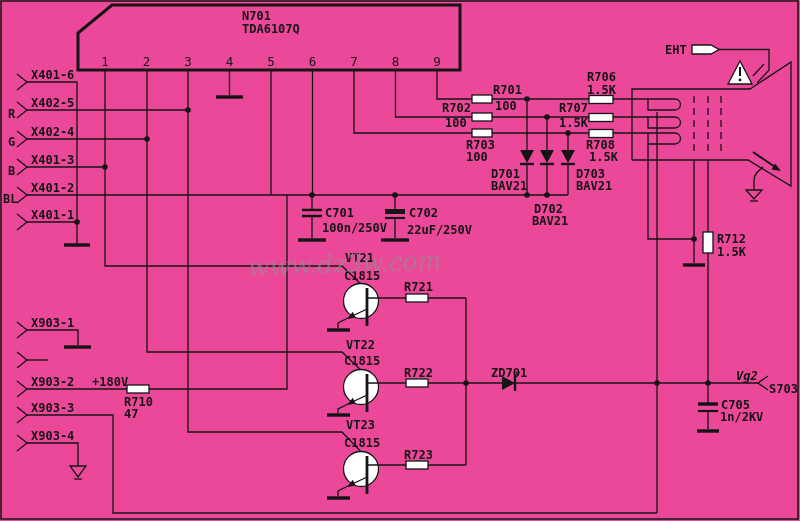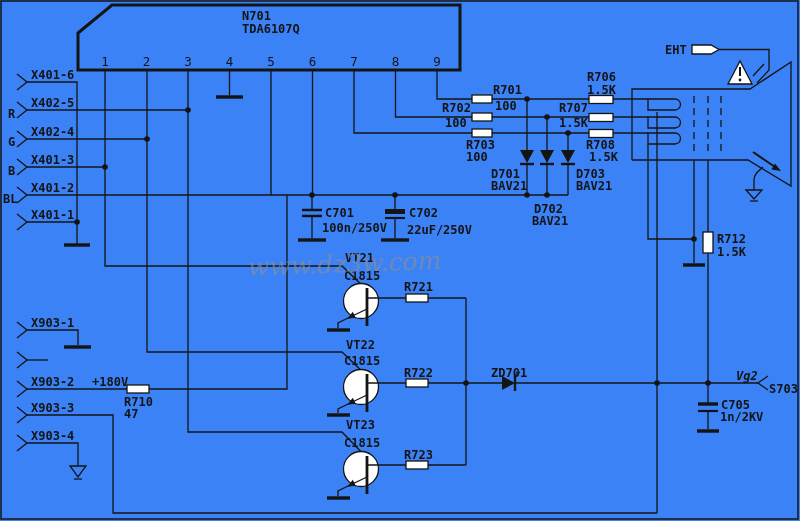--- a/index.html
+++ b/index.html
@@ -1,16 +1,16 @@
 <!DOCTYPE html>
 <html><head>
 <meta charset="utf-8">
 <style>
   html,body{margin:0;padding:0;background:#fff;}
-  #stage{width:800px;height:521px;position:relative;background:#3b82f6;}
+  #stage{width:800px;height:521px;position:relative;background:#ec4899;}
   svg{display:block;}
   svg text{font-family:"DejaVu Sans Mono",monospace;font-weight:bold;font-size:12px;fill:#141414;}
   svg text.pin{font-size:12.5px;font-weight:normal;text-anchor:middle;}
   svg text.wm{font-family:"DejaVu Serif",serif;font-style:italic;font-weight:normal;
               font-size:25px;fill:#8f8f8f;opacity:.62;}
   svg text.it{font-style:italic;}
   .wire{stroke:#141414;stroke-width:1.3;fill:none;}
   .thick{stroke:#141414;stroke-width:3.4;fill:none;}
   .comp{stroke:#141414;stroke-width:1.3;fill:#fff;}
   .fill{fill:#141414;stroke:none;}

